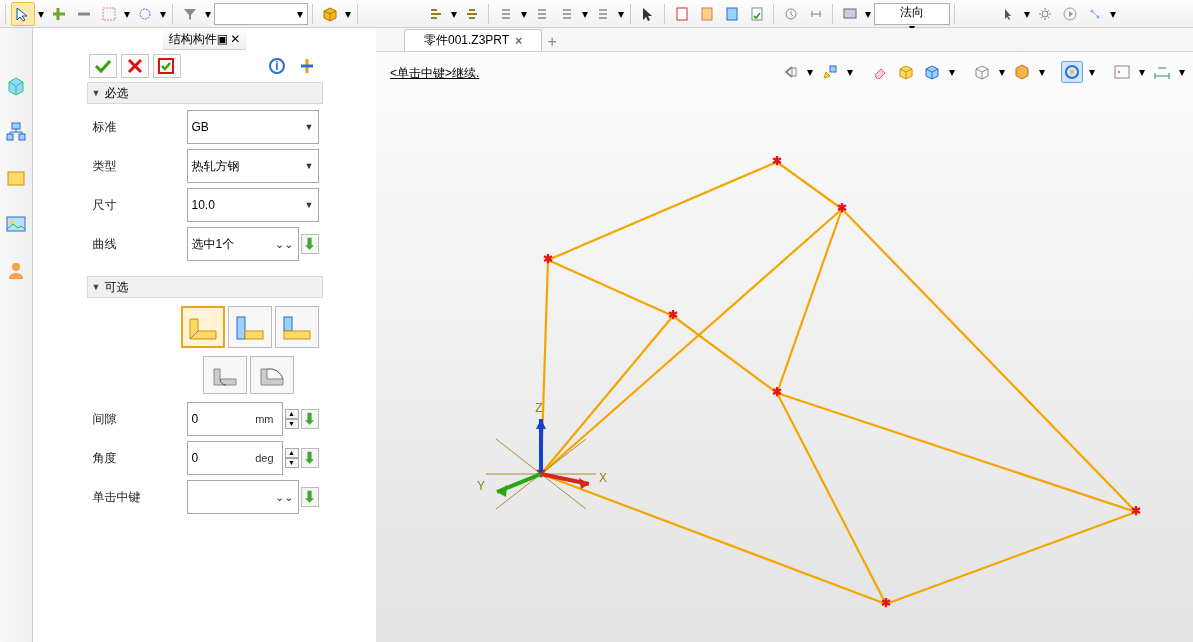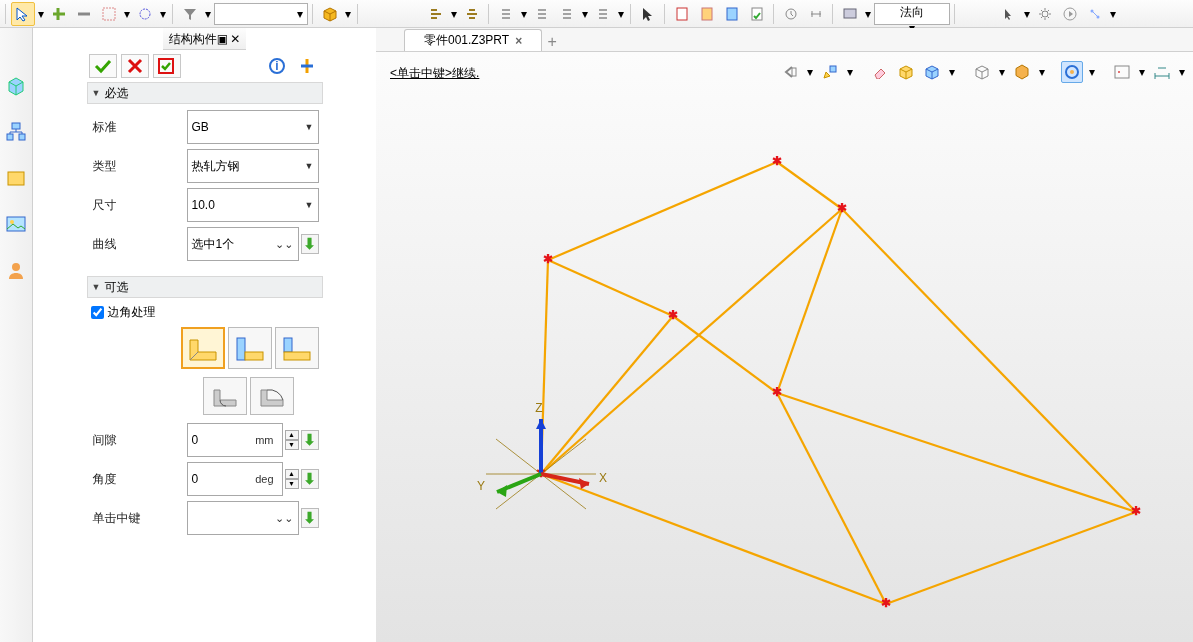--- a/index.html
+++ b/index.html
@@ -363,24 +363,20 @@
               </div>
           </div>
         </div>
       </div>
 
       <div class="section-hdr">
         <span class="tri">▼</span>
         <span class="lbl">可选</span>
       </div>
       <div class="section-body">
-        <div class="chk-row">
-          <input type="checkbox" checked="" style="">
-          <span>边角处理</span>
-        </div>
         <div class="icon-grid">
           <div class="icon-tile selected">
               <svg width="34" height="32">
                 <path d="M4 28V8h8v12h18v8Z" fill="#ffd86b" stroke="#c99400"></path>
                 <path d="M12 20L4 28" stroke="#888"></path>
               </svg>
             </div>
           <div class="icon-tile">
               <svg width="34" height="32">
                 <rect x="4" y="6" width="8" height="22" fill="#9bd3ff" stroke="#36c"></rect>

